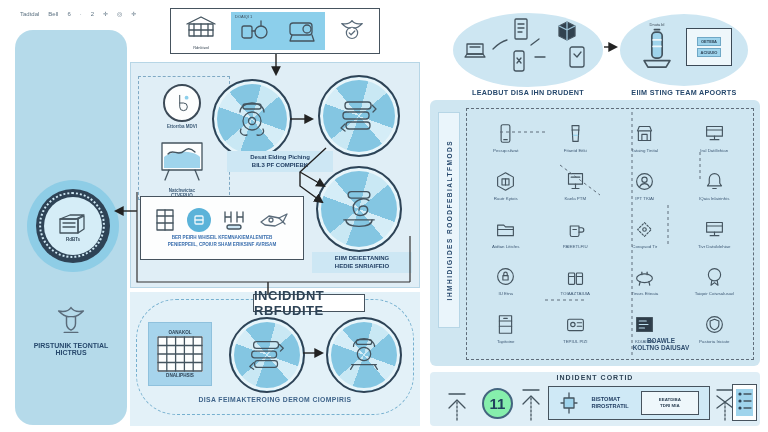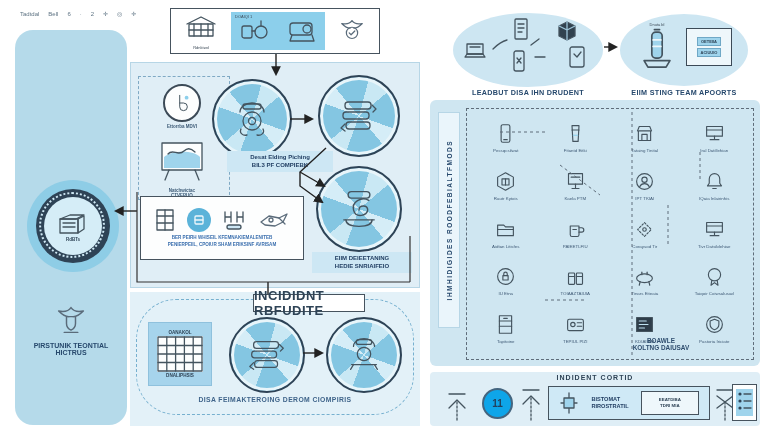--- a/index.html
+++ b/index.html
@@ -85,22 +85,22 @@
   .gcell .glabel{font-size:4.4px;color:#3f5a76;text-align:center;line-height:1.1;max-width:62px;}
   #right-footer{left:596px;top:337px;width:130px;font-size:6.4px;font-weight:bold;color:#2e4d6e;z-index:7;}
   
   #control-panel{left:430px;top:372px;width:330px;height:54px;background:#dfeef6;border-radius:4px;}
   #control-header{left:430px;top:374px;width:330px;font-size:7px;font-weight:bold;letter-spacing:1px;}
   #control-box{left:548px;top:386px;width:162px;height:34px;background:#cfe9f6;border:1.5px solid #46535e;box-sizing:border-box;
                display:flex;align-items:center;justify-content:space-around;padding:0 4px;}
   #control-box-title{font-size:5.6px;font-weight:bold;color:#1d3a5f;line-height:1.3;}
   #control-subbox{width:56px;height:22px;border:1px solid #46535e;background:#eef7fb;display:flex;align-items:center;justify-content:center;
                   font-size:4.4px;font-weight:bold;color:#2e4356;text-align:center;line-height:1.3;}
-  #counter-circle{left:482px;top:388px;width:27px;height:27px;border-radius:50%;border:2px solid #44657f;background:#0ea5e9;
-                  display:flex;align-items:center;justify-content:center;font-size:10px;font-weight:bold;color:#22415e;text-align:right;}
+  #counter-circle{left:482px;top:388px;width:27px;height:27px;border-radius:50%;border:2px solid #44657f;background:#86efac;
+                  display:flex;align-items:center;justify-content:center;font-size:15px;font-weight:bold;color:#22415e;text-align:right;}
   #checklist-box{left:732px;top:384px;width:25px;height:37px;border:1.5px solid #46535e;background:#fdfefe;box-sizing:border-box;
                  display:flex;align-items:center;justify-content:center;}
   svg.sketch{stroke:#44545f;fill:none;stroke-width:1.3;stroke-linecap:round;stroke-linejoin:round;}
   #arrows{left:0;top:0;z-index:5;pointer-events:none;}
 </style>
 </head>
 <body>
 
 <div id="stage">
 

